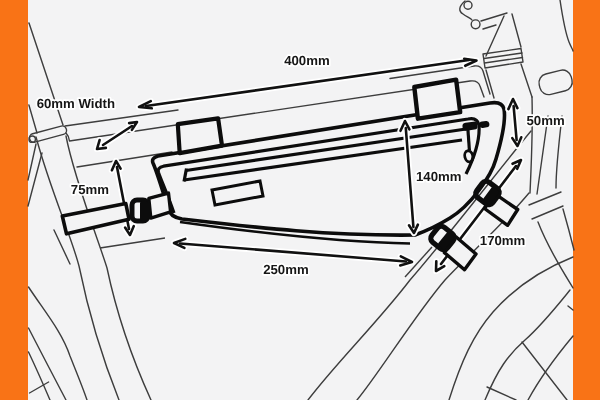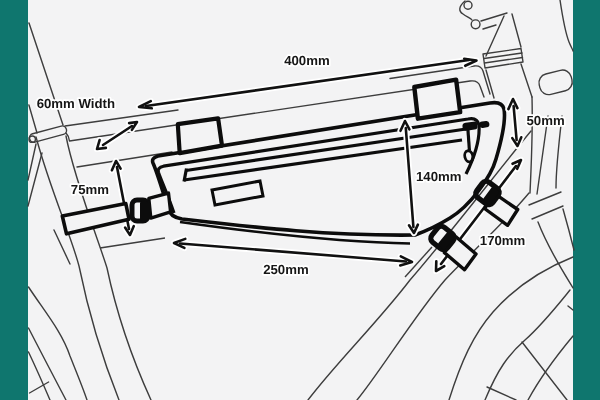--- a/index.html
+++ b/index.html
@@ -1,16 +1,16 @@
 <!DOCTYPE html>
 <html><head>
 <meta charset="utf-8">
 <style>
   html,body{margin:0;padding:0;background:#ffffff;}
-  .wrap{width:600px;height:400px;position:relative;background:#0f766e;overflow:hidden;}
+  .wrap{width:600px;height:400px;position:relative;background:#f97316;overflow:hidden;}
   svg{display:block;}
   text{font-family:"Liberation Sans",sans-serif;font-weight:bold;fill:#161616;paint-order:stroke;stroke:#ffffff;stroke-width:3.4px;stroke-linejoin:round;-webkit-font-smoothing:antialiased;text-rendering:geometricPrecision;}
 </style>
 </head>
 <body>
 <div class="wrap">
 <svg width="600" height="400" viewBox="0 0 600 400">
 
   <rect x="28" y="0" width="545" height="400" fill="#f3f3f4"></rect>
 

